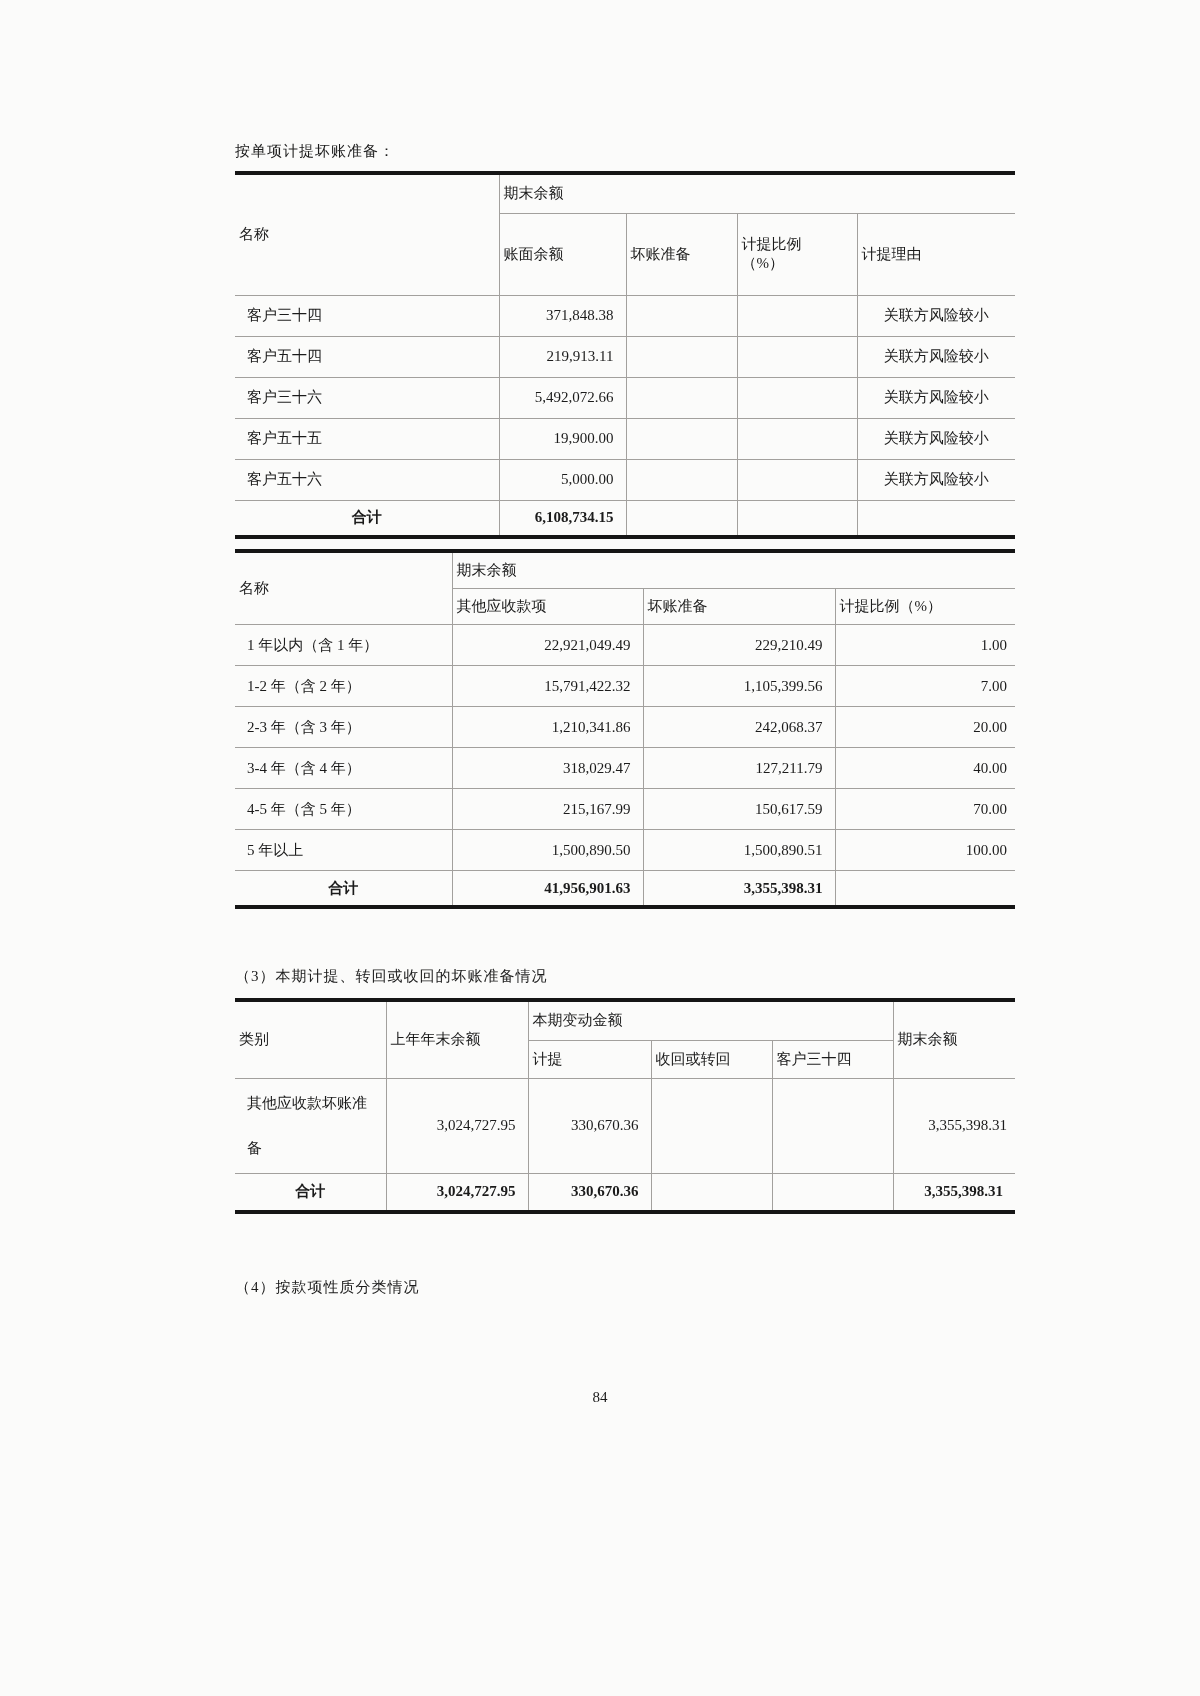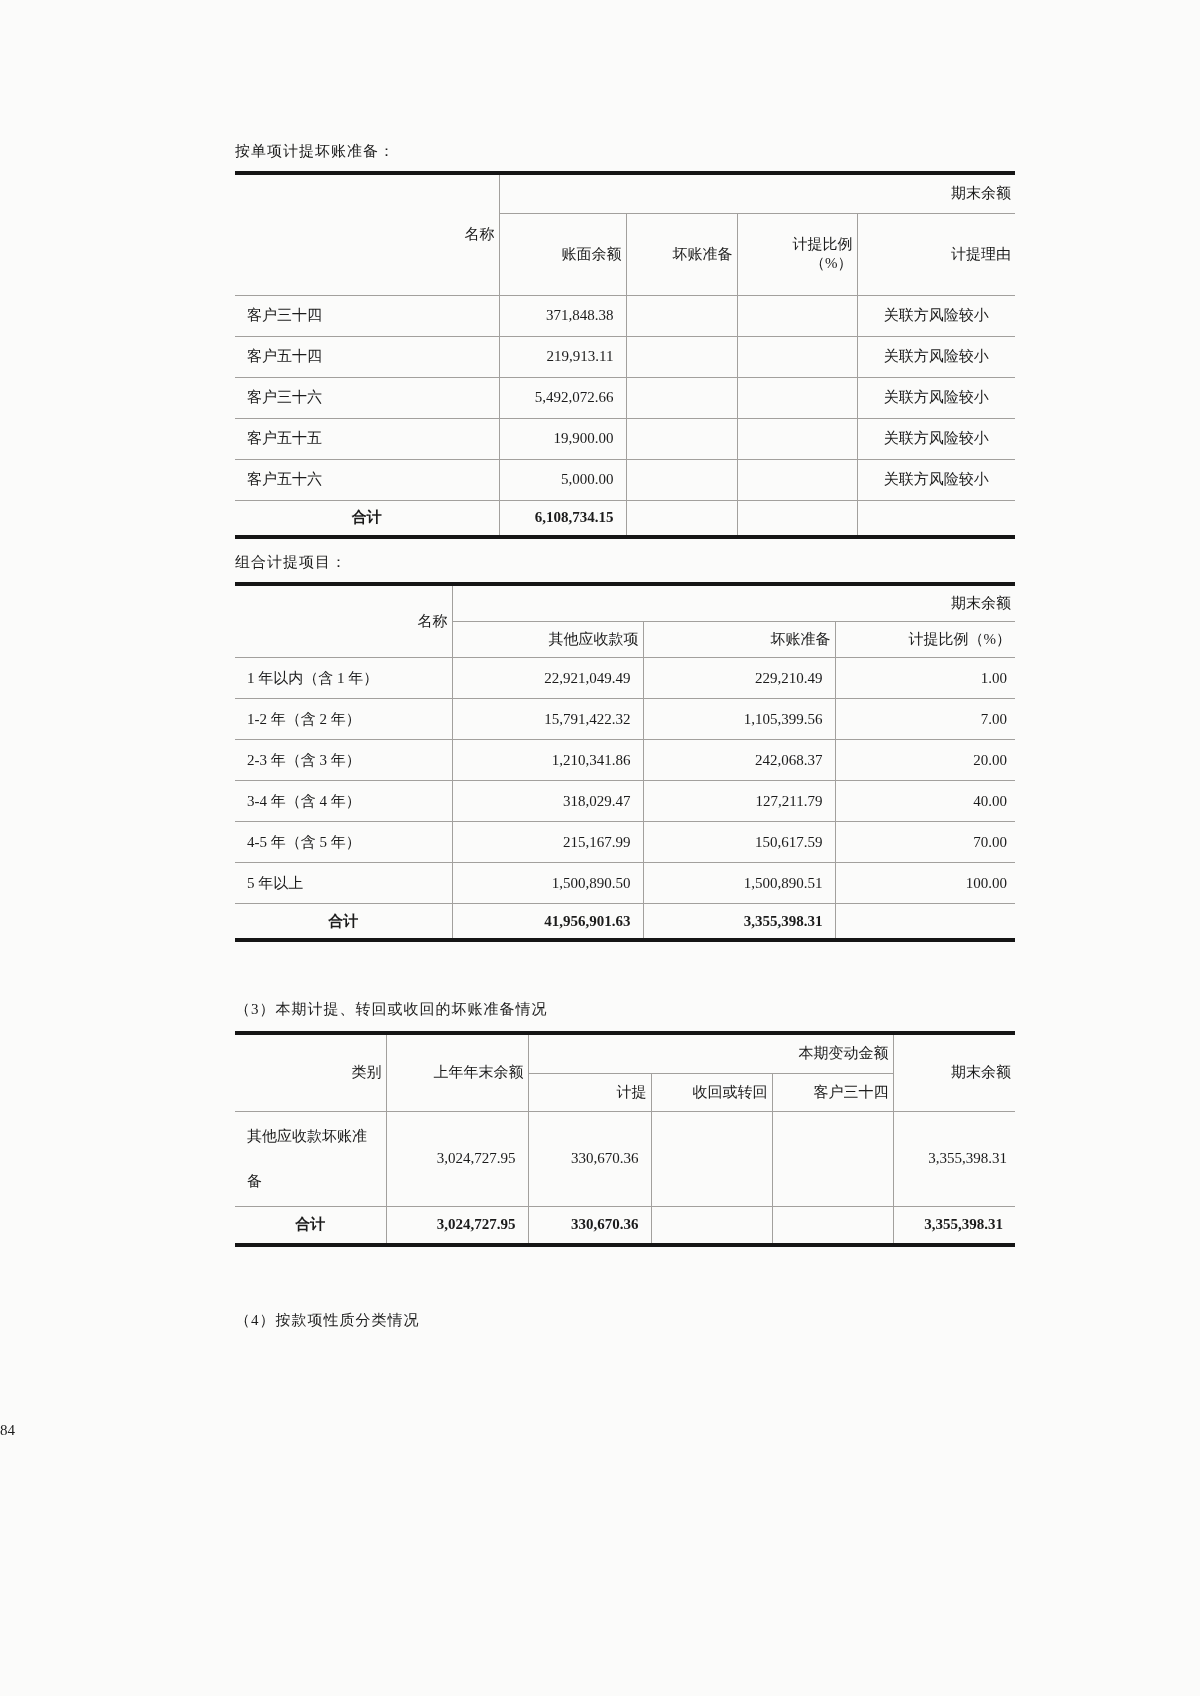--- a/index.html
+++ b/index.html
@@ -32,40 +32,40 @@
     border:1px solid #a2a09d;
     padding:0 4px;
     vertical-align:middle;
     overflow:hidden;
   }
   td:first-child { border-left:none; }
   td:last-child { border-right:none; }
   tr.row-first td { border-top:none; }
   tr.row-last td { border-bottom:none; }
 
-  thead td { text-align:right; }
+  thead td { text-align:left; }
   .hband { height:38px; }
   .hsub  { height:82px; }
   .hsub2 { height:36px; }
   .hband2{ height:36px; }
   .hband3{ height:38px; }
   .hsub3 { height:38px; }
 
   tbody.data td { height:40px; }
   tbody.totals td { height:34px;font-weight:bold; }
   .t3 tbody.data td { height:94px; }
   .t3 tbody.data td.al-l { line-height:45px; }
   .t3 tbody.totals td { height:36px; }
 
   .al-l { text-align:left;  padding-left:12px; }
   .al-r { text-align:right; padding-right:12px; }
   .al-c { text-align:center; }
   td.last-col-r { padding-right:8px; }
 
-  .page-number { margin-top:92px; width:1200px; margin-left:-235px; font-size:15px; }
+  .page-number { margin-top:92px; width:1200px; margin-left:-235px; text-align:center; font-size:15px; }
 </style>
 </head>
 <body>
 
 <div class="page">
 
   <p class="doc-title">按单项计提坏账准备：</p>
 
   <div class="tblwrap m1">
     <table class="t1">
@@ -130,21 +130,20 @@
           <td class="al-c">合计</td>
           <td class="al-r">6,108,734.15</td>
           <td class="al-r"></td>
           <td class="al-r"></td>
           <td class="al-c"></td>
         </tr>
       </tbody>
     </table>
   </div>
 
-  <p class="doc-title subtitle">组合计提项目：</p>
 
   <div class="tblwrap m2">
     <table class="t2">
       <colgroup>
         <col style="width:217px">
           <col style="width:191px">
           <col style="width:192px">
           <col style="width:180px">
       </colgroup>
       <thead>

